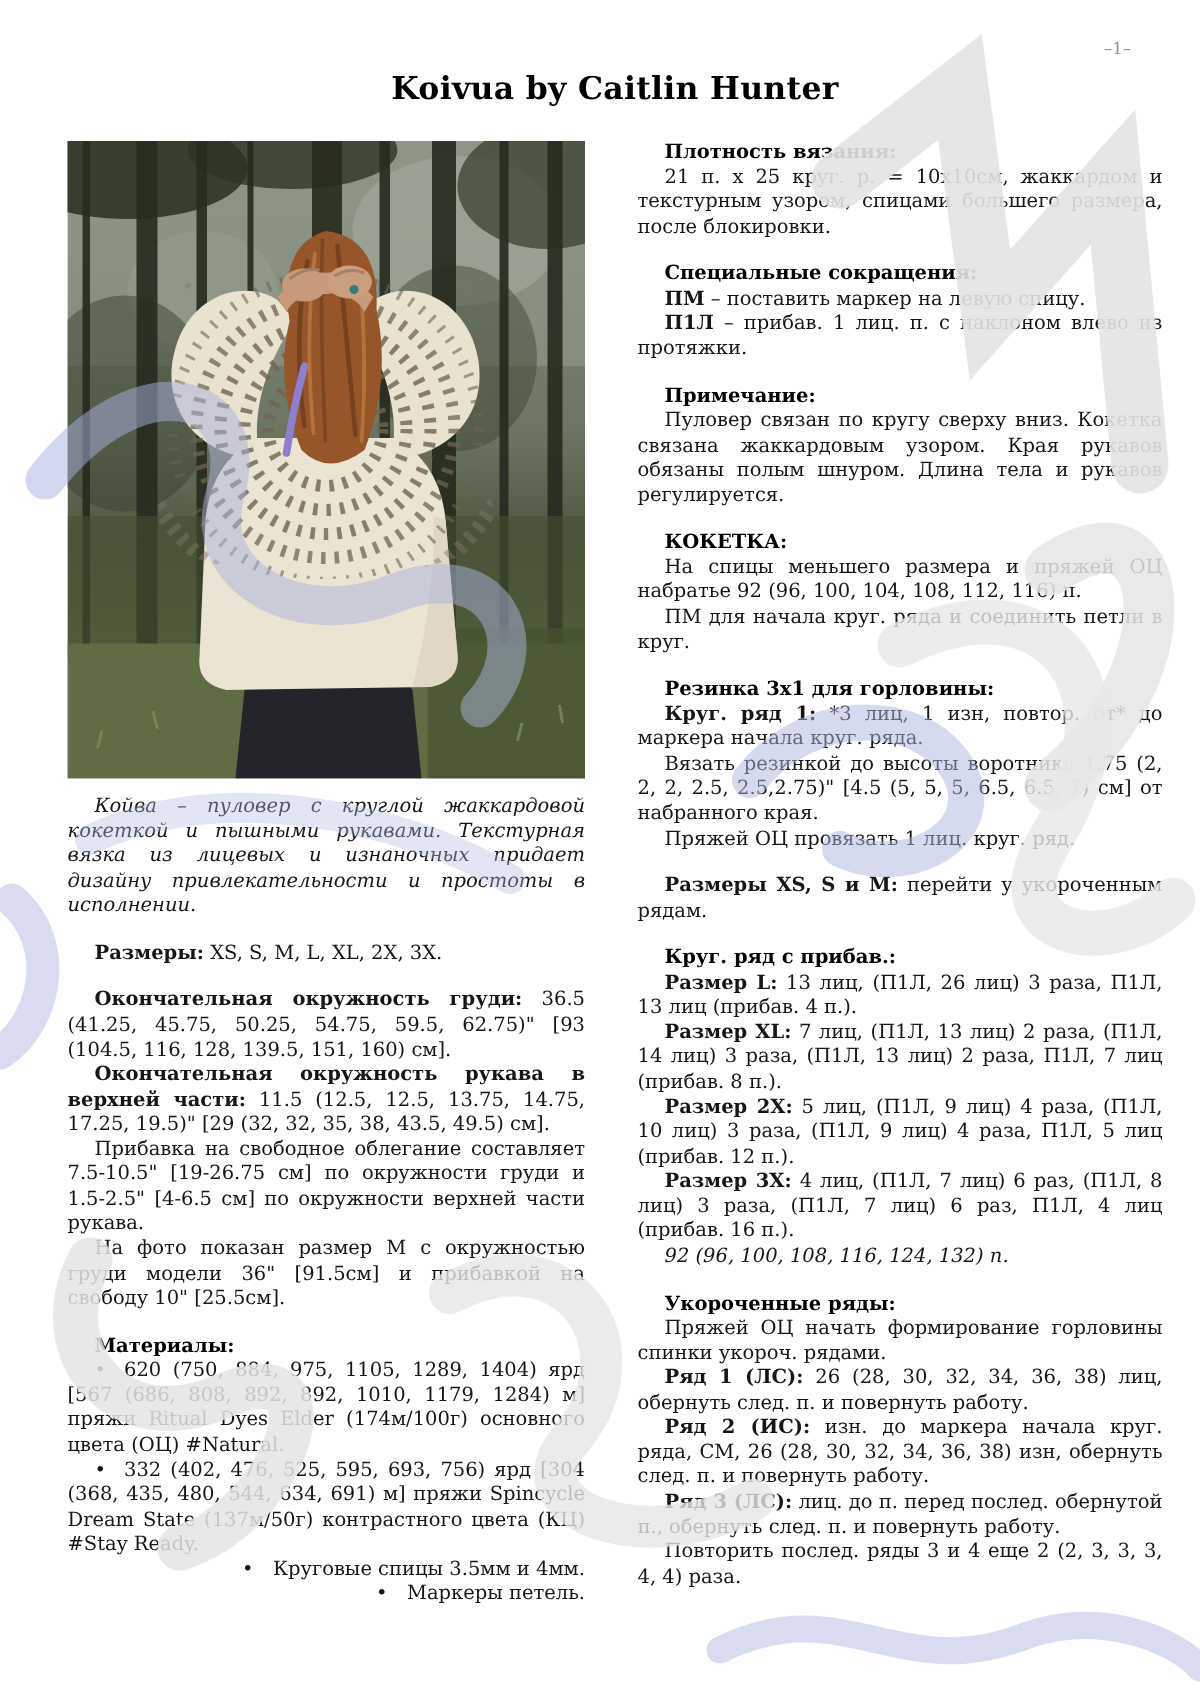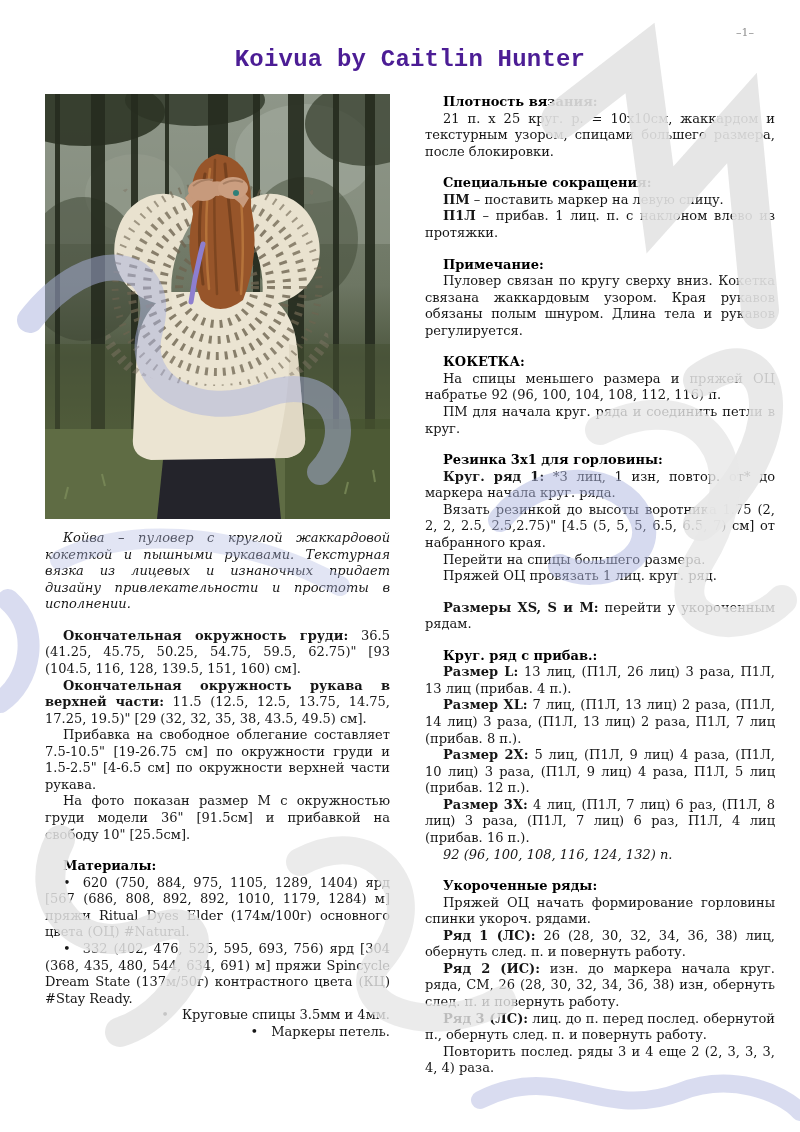--- a/index.html
+++ b/index.html
@@ -2,21 +2,21 @@
 <html><head>
 <meta charset="utf-8">
 <style>
   html,body{margin:0;padding:0;}
   body{
     width:800px;height:1132px;position:relative;background:#ffffff;
     font-family:"DejaVu Serif","Liberation Serif",serif;color:#161616;overflow:hidden;
   }
   .pagenum{position:absolute;top:26px;right:46px;font-size:11px;color:#8f8f8f;z-index:1;}
   .title{position:absolute;top:46px;left:45px;width:730px;margin:0;text-align:center;
-    font-size:24px;font-weight:bold;letter-spacing:.2px;color:#4c1d95;z-index:1;font-family:Liberation Mono, monospace;}
+    font-size:21px;font-weight:bold;letter-spacing:.2px;color:#000000;z-index:1;}
   .cols{position:absolute;top:94px;left:45px;width:730px;display:flex;gap:35px;z-index:1;}
   .col-left{width:345px;flex:0 0 345px;}
   .col-right{width:350px;flex:0 0 350px;}
   .photo{width:345px;height:425px;margin:0 0 11px 0;display:block;}
   p{margin:0;font-size:13px;line-height:1.275;text-align:justify;text-indent:18px;}
   p.h{font-weight:bold;color:#000;}
   p.it{font-style:italic;}
   p.sp{margin-top:15px;}
   p.bl .dot{padding-right:12px;}
   p.bs{text-indent:0;padding-left:30px;text-align:right;}
@@ -103,20 +103,21 @@
       <path d="M140 104 C 150 92 162 86 174 88 L174 102 C 160 100 150 106 146 114 Z" fill="#c79a7c"></path>
       <path d="M204 104 C 194 92 182 86 170 88 L170 102 C 184 100 194 106 198 114 Z" fill="#c79a7c"></path>
       <ellipse cx="158" cy="96" rx="15" ry="11" fill="#c79a7c"></ellipse>
       <ellipse cx="188" cy="94" rx="15" ry="11" fill="#cb9e80"></ellipse>
       <path d="M148 92 Q158 84 168 86" stroke="#a87f63" stroke-width="2" fill="none"></path>
       <path d="M178 90 Q188 84 198 88" stroke="#a87f63" stroke-width="2" fill="none"></path>
       <circle cx="191" cy="99" r="3" fill="#2f7f78"></circle>
     </svg>
     <div>
         <p class="it">Койва – пуловер с круглой жаккардовой кокеткой и пышными рукавами. Текстурная вязка из лицевых и изнаночных придает дизайну привлекательности и простоты в исполнении.</p>
+        <p class="body sp"><b>Размеры:</b> XS, S, M, L, XL, 2X, 3X.</p>
         <p class="body sp"><b>Окончательная окружность груди:</b> 36.5 (41.25, 45.75, 50.25, 54.75, 59.5, 62.75)" [93 (104.5, 116, 128, 139.5, 151, 160) см].</p>
         <p class="body"><b>Окончательная окружность рукава в верхней части:</b> 11.5 (12.5, 12.5, 13.75, 14.75, 17.25, 19.5)" [29 (32, 32, 35, 38, 43.5, 49.5) см].</p>
         <p class="body">Прибавка на свободное облегание составляет 7.5-10.5" [19-26.75 см] по окружности груди и 1.5-2.5" [4-6.5 см] по окружности верхней части рукава.</p>
         <p class="body">На фото показан размер М с окружностью груди модели 36" [91.5см] и прибавкой на свободу 10" [25.5см].</p>
         <p class="h sp">Материалы:</p>
         <p class="bl"><span class="dot">•</span>620 (750, 884, 975, 1105, 1289, 1404) ярд [567 (686, 808, 892, 892, 1010, 1179, 1284) м] пряжи Ritual Dyes Elder (174м/100г) основного цвета (ОЦ) #Natural.</p>
         <p class="bl"><span class="dot">•</span>332 (402, 476, 525, 595, 693, 756) ярд [304 (368, 435, 480, 544, 634, 691) м] пряжи Spincycle Dream State (137м/50г) контрастного цвета (КЦ) #Stay Ready.</p>
         <p class="bs"><span class="dot">•</span>Круговые спицы 3.5мм и 4мм.</p>
         <p class="bs"><span class="dot">•</span>Маркеры петель.</p>
       </div>
@@ -128,21 +129,20 @@
       <p class="body"><b>ПМ</b> – поставить маркер на левую спицу.</p>
       <p class="body"><b>П1Л</b> – прибав. 1 лиц. п. с наклоном влево из протяжки.</p>
       <p class="h sp">Примечание:</p>
       <p class="body">Пуловер связан по кругу сверху вниз. Кокетка связана жаккардовым узором. Края рукавов обязаны полым шнуром. Длина тела и рукавов регулируется.</p>
       <p class="h sp">КОКЕТКА:</p>
       <p class="body">На спицы меньшего размера и пряжей ОЦ набратье 92 (96, 100, 104, 108, 112, 116) п.</p>
       <p class="body">ПМ для начала круг. ряда и соединить петли в круг.</p>
       <p class="h sp">Резинка 3х1 для горловины:</p>
       <p class="body"><b>Круг. ряд 1:</b> *3 лиц, 1 изн, повтор. от* до маркера начала круг. ряда.</p>
       <p class="body">Вязать резинкой до высоты воротника 1.75 (2, 2, 2, 2.5, 2.5,2.75)" [4.5 (5, 5, 5, 6.5, 6.5, 7) см] от набранного края.</p>
-      <p class="body">Перейти на спицы большего размера.</p>
       <p class="body">Пряжей ОЦ провязать 1 лиц. круг. ряд.</p>
       <p class="body sp"><b>Размеры XS, S и M:</b> перейти у укороченным рядам.</p>
       <p class="h sp">Круг. ряд с прибав.:</p>
       <p class="body"><b>Размер L:</b> 13 лиц, (П1Л, 26 лиц) 3 раза, П1Л, 13 лиц (прибав. 4 п.).</p>
       <p class="body"><b>Размер XL:</b> 7 лиц, (П1Л, 13 лиц) 2 раза, (П1Л, 14 лиц) 3 раза, (П1Л, 13 лиц) 2 раза, П1Л, 7 лиц (прибав. 8 п.).</p>
       <p class="body"><b>Размер 2X:</b> 5 лиц, (П1Л, 9 лиц) 4 раза, (П1Л, 10 лиц) 3 раза, (П1Л, 9 лиц) 4 раза, П1Л, 5 лиц (прибав. 12 п.).</p>
       <p class="body"><b>Размер 3X:</b> 4 лиц, (П1Л, 7 лиц) 6 раз, (П1Л, 8 лиц) 3 раза, (П1Л, 7 лиц) 6 раз, П1Л, 4 лиц (прибав. 16 п.).</p>
       <p class="it">92 (96, 100, 108, 116, 124, 132) п.</p>
       <p class="h sp">Укороченные ряды:</p>
       <p class="body">Пряжей ОЦ начать формирование горловины спинки укороч. рядами.</p>

